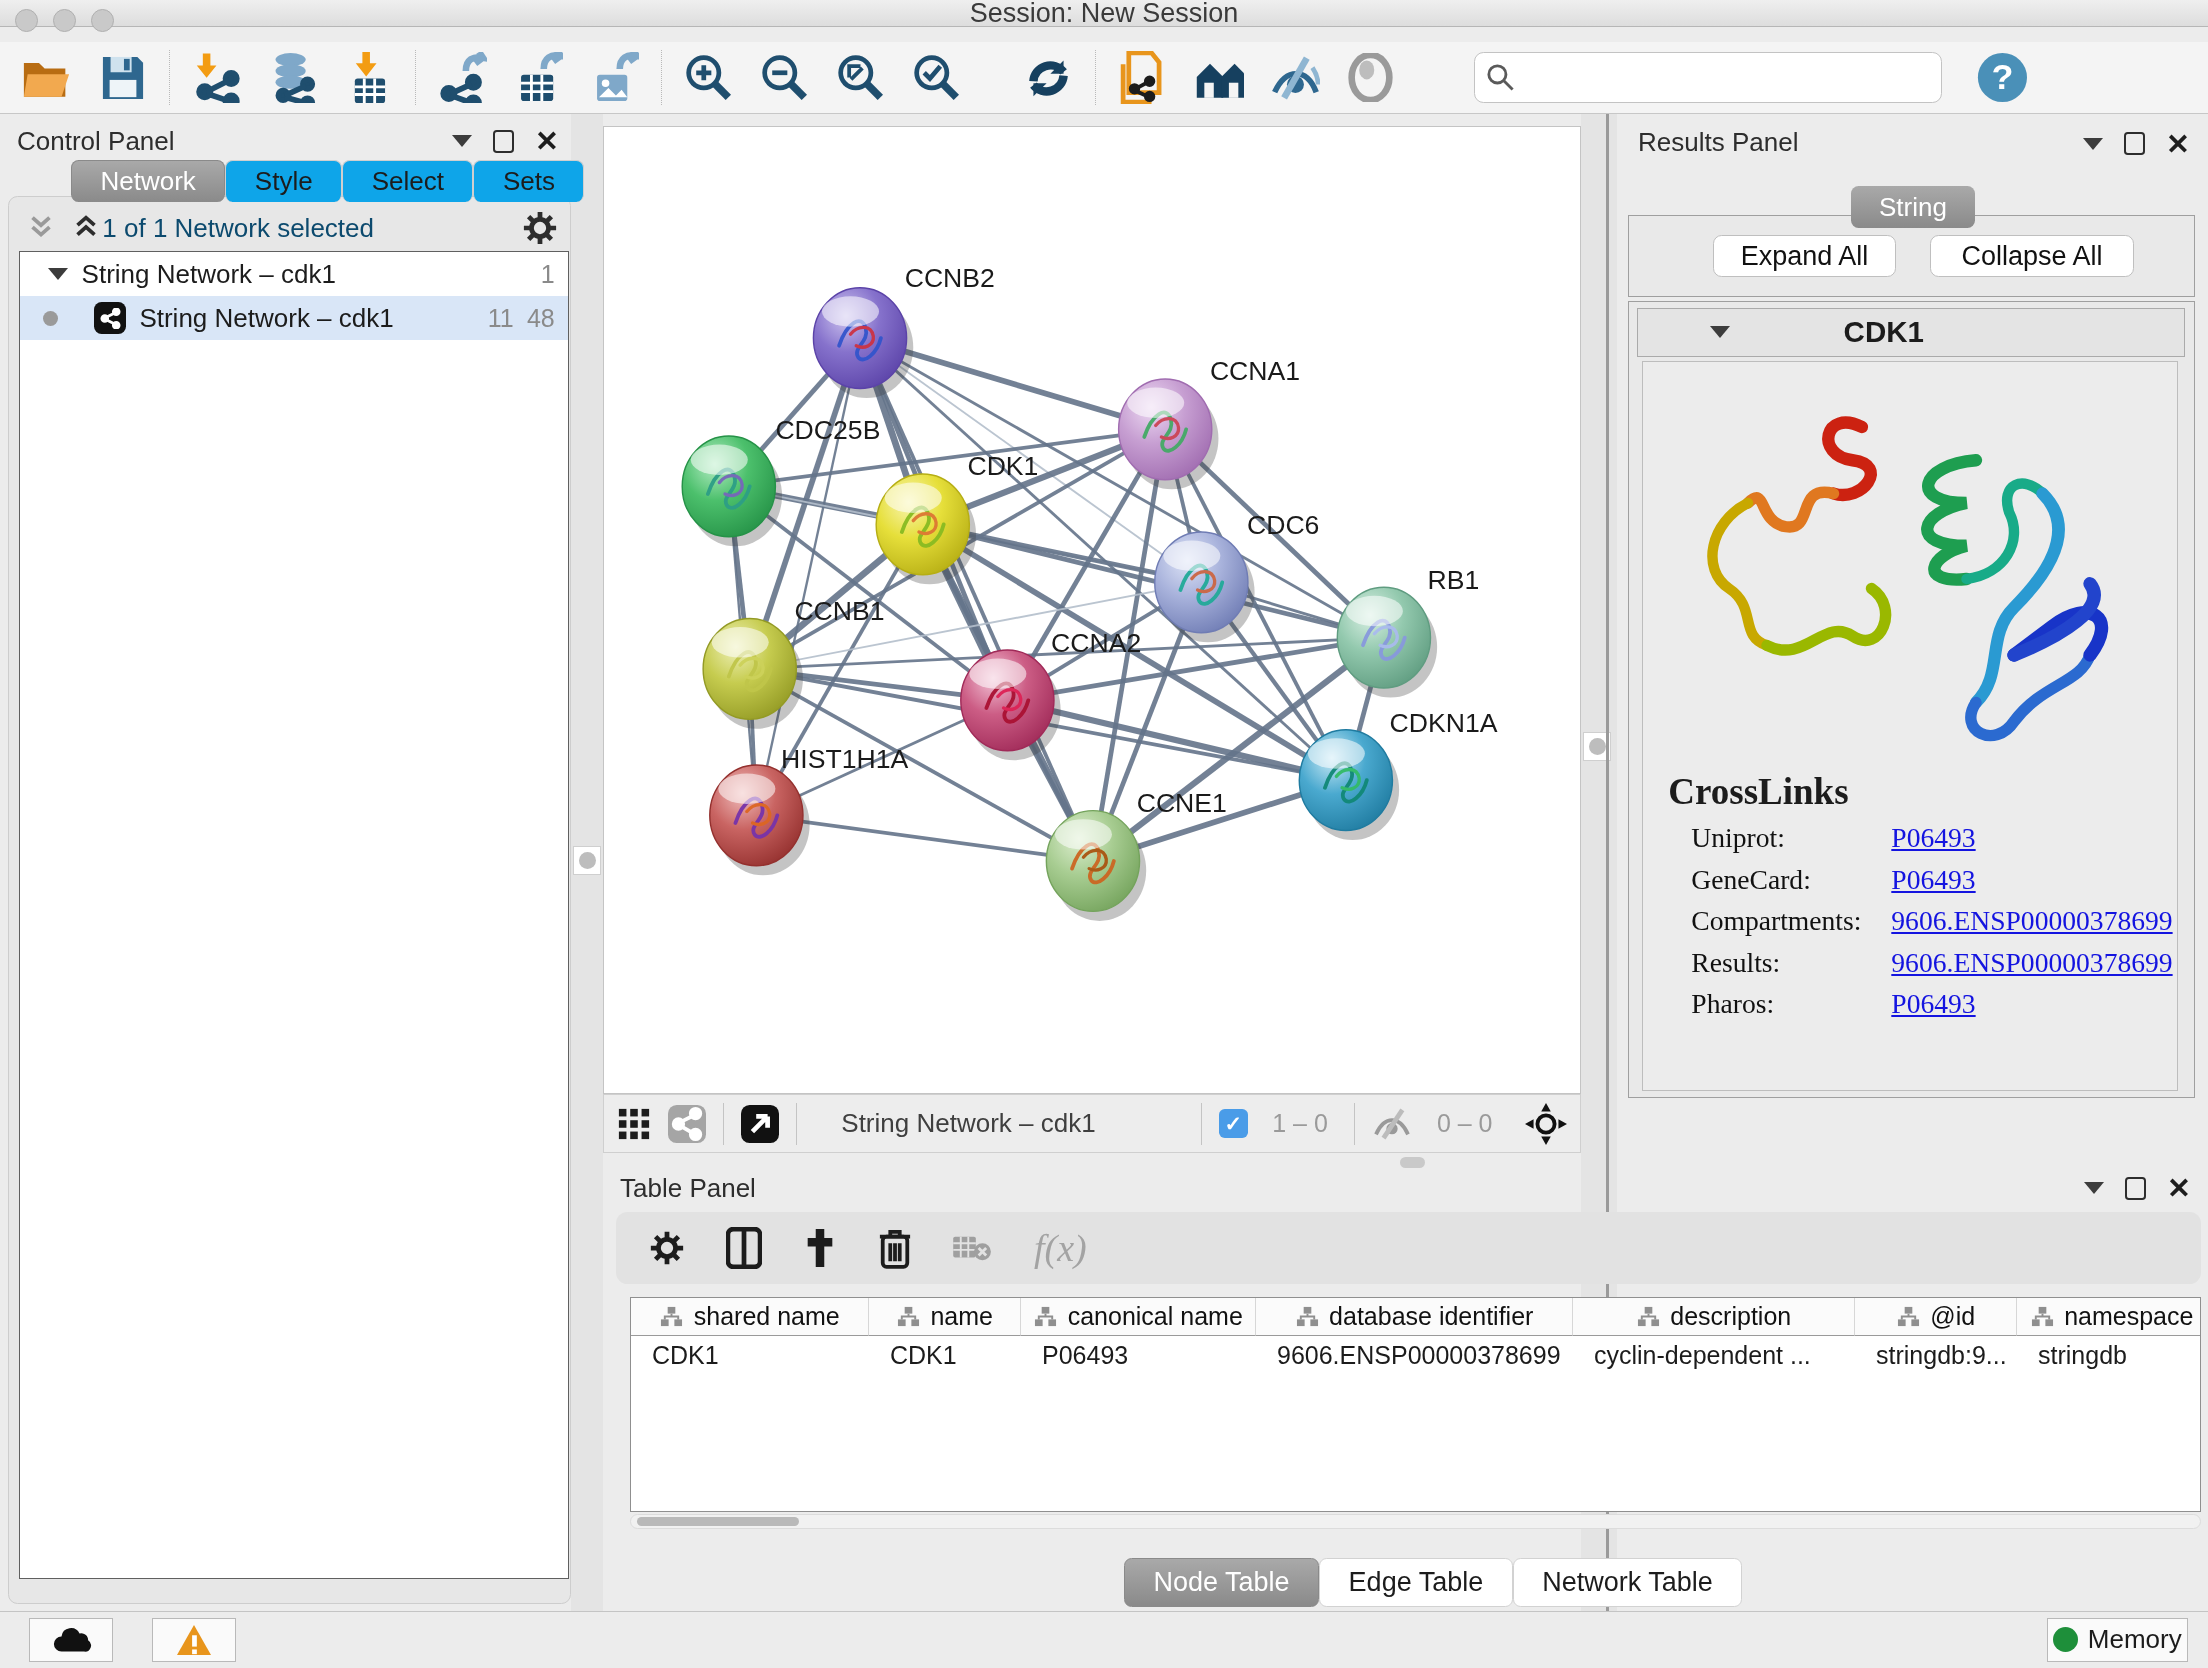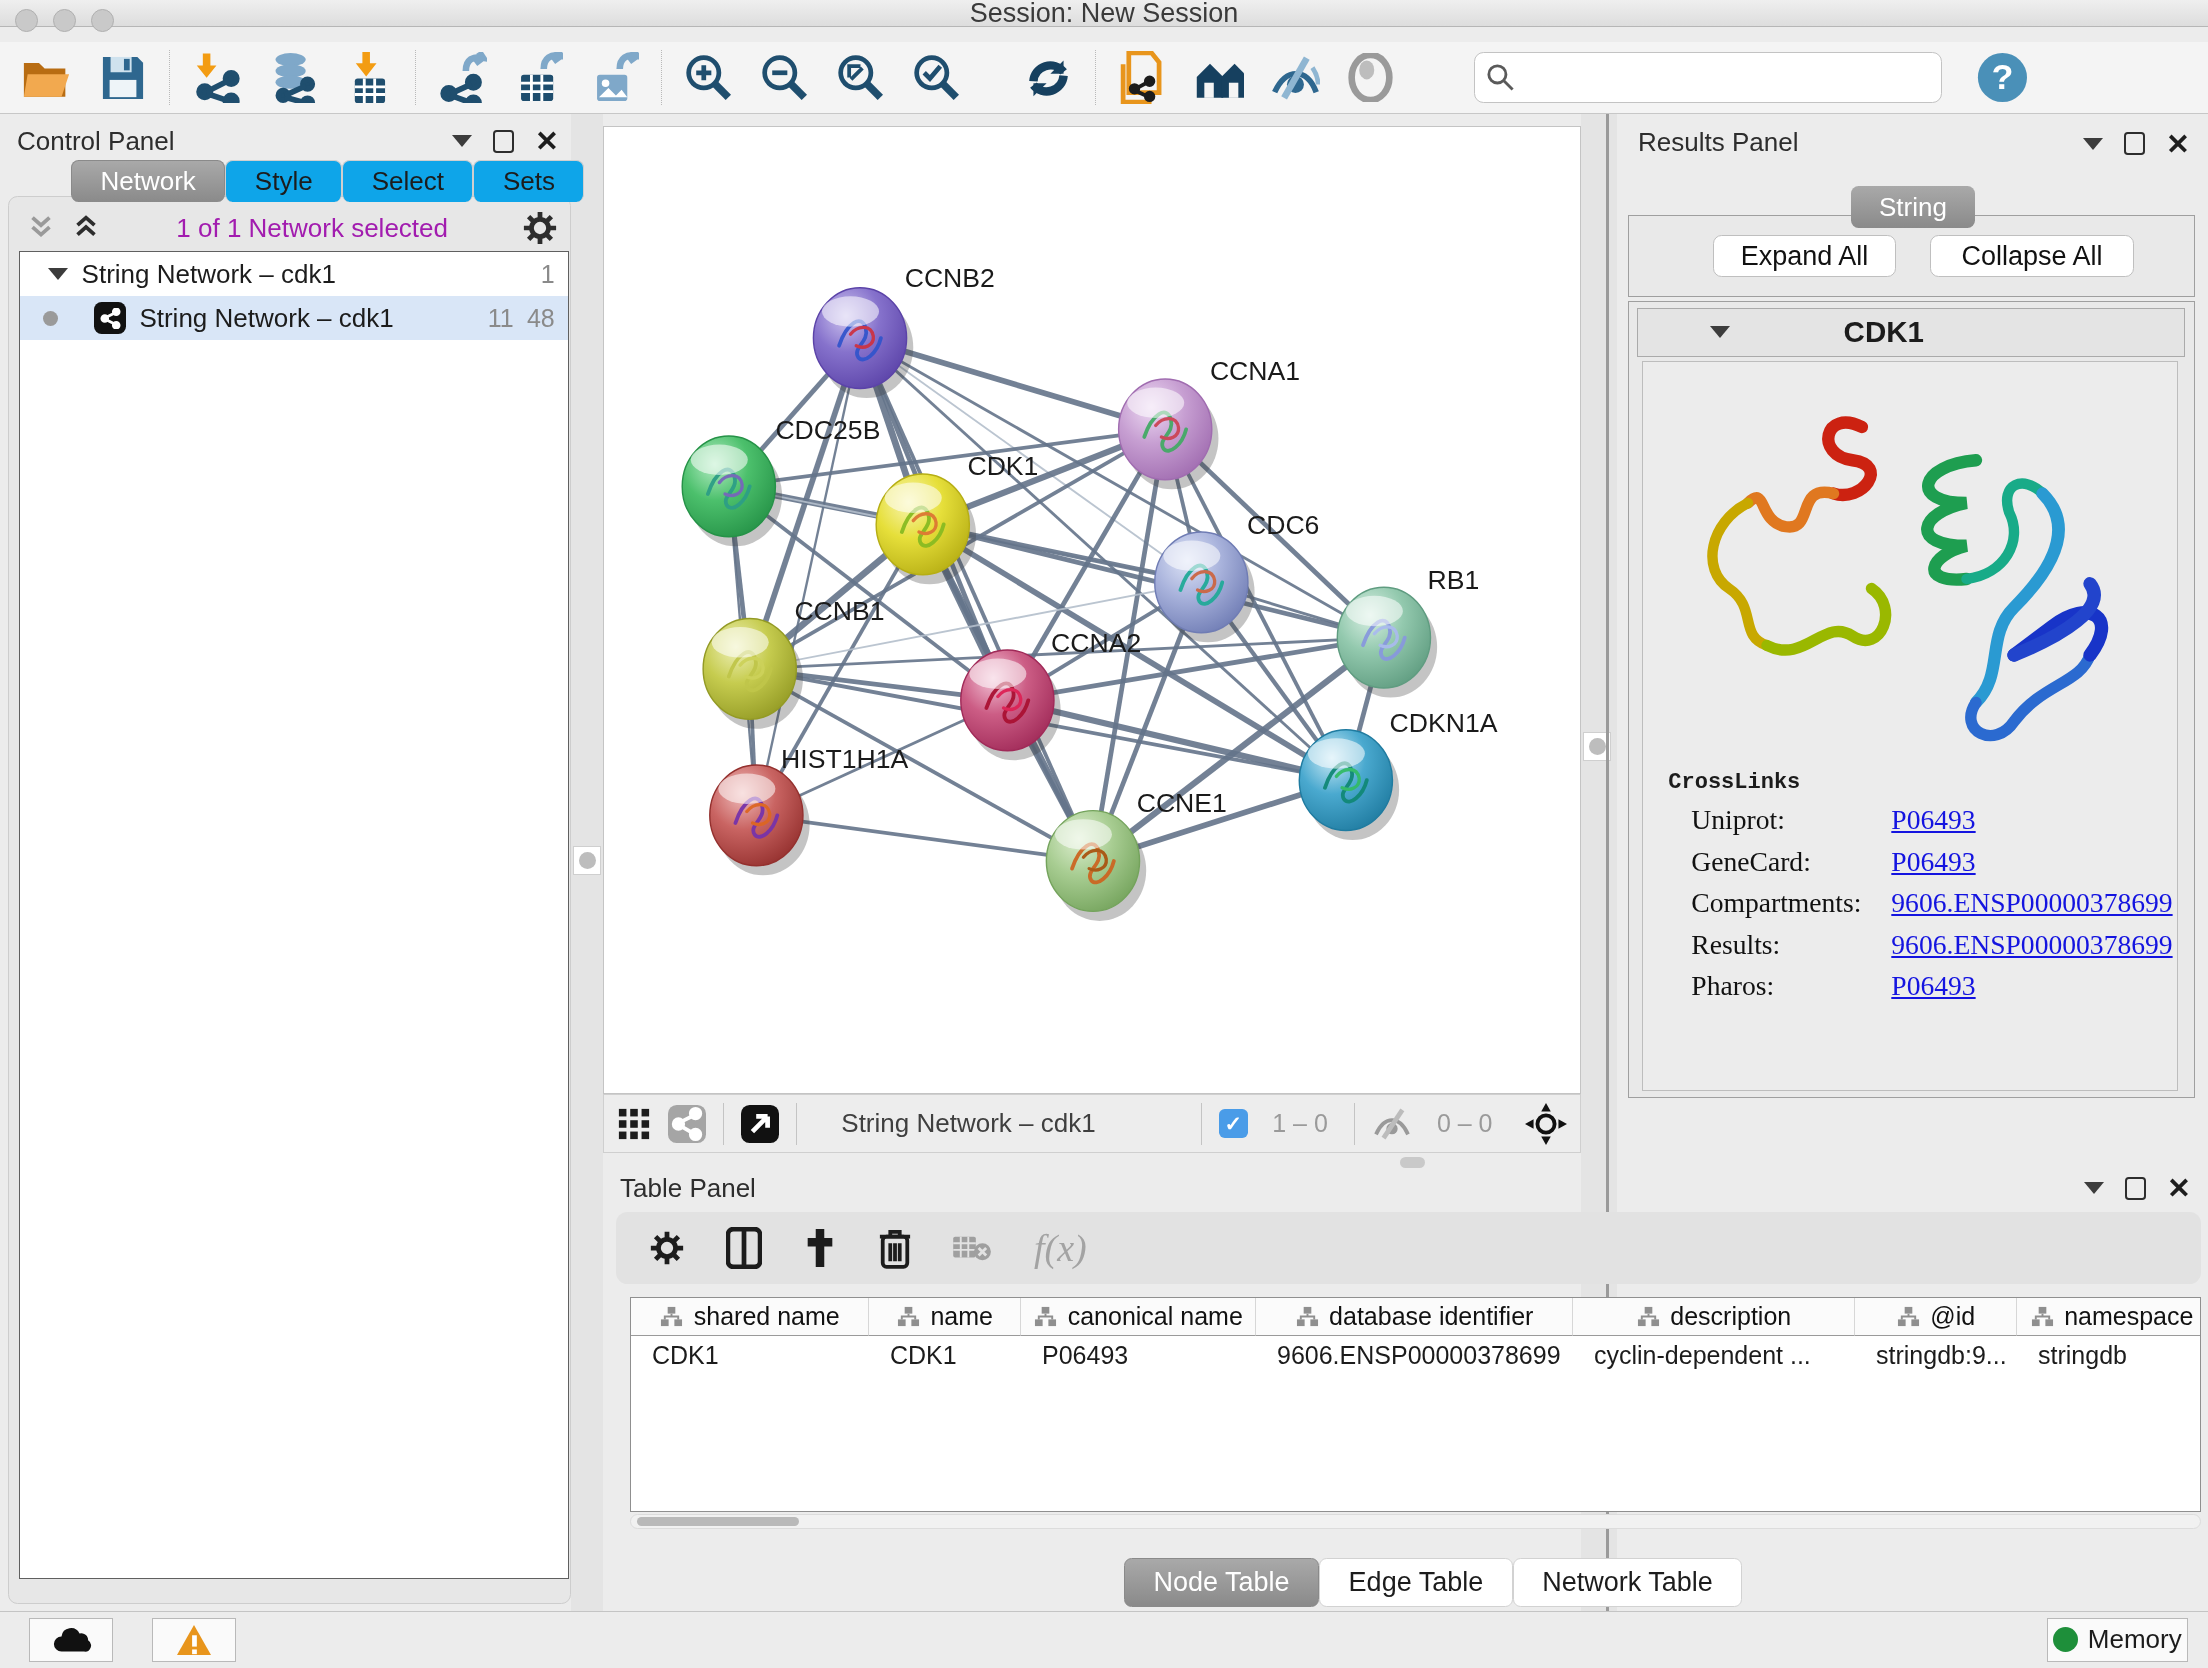--- a/index.html
+++ b/index.html
@@ -35,21 +35,21 @@
   
   .cp-titlerow { left:17px; top:124px; width:542px; height:34px; display:flex; justify-content:space-between; align-items:center; }
   .tabstrip { display:flex; }
   .tab { height:42px; padding:0 28.5px; display:flex; align-items:center; justify-content:center;
     font-size:26px; background:#0ea5e9; border:1px solid #cfcfcf; border-bottom:none;
     border-radius:7.6px 7.6px 7.6px 7.6px; color:#1c1c1c; }
   .tab.active { background:linear-gradient(#a9a9a9,#8a8a8a); color:#ffffff; border-color:#8a8a8a; }
   .cp-body { left:7.6px; top:196px; width:563px; height:1408px; background:#e7e7e7;
     border:1px solid #cdcdcd; border-radius:9.5px; }
   .cp-header { left:25px; top:209px; width:533px; height:38px; display:flex; align-items:center; }
-  .cp-header .seltext { flex:1; text-align:center; font-size:26px; color:#a21caf; }
+  .cp-header .seltext { flex:1; text-align:left; font-size:26px; color:#0c4a6e; }
   .netlist { left:19px; top:251px; width:550px; height:1328px; background:#ffffff; border:1.9px solid #5f5f5f; }
   .netrow { height:44px; display:flex; align-items:center; font-size:26px; gap:13.3px; padding:0 13.3px; }
   .netrow.child { background:#d9e6f7; }
   .netrow .grow { flex:1; }
   .cnt { color:#8a8a8a; font-size:25px; }
   .dotball { width:15px; height:15px; border-radius:50%; background:#9a9a9a; margin-left:9.5px; }
   .sharechip { width:32px; height:32px; border-radius:7.6px; background:#111; display:flex; align-items:center; justify-content:center; }
 
   
   .gutter-v { top:114px; height:1497px; background:#e4e4e4; }
@@ -72,21 +72,21 @@
     color:#fff; font-size:26px; display:flex; align-items:center; justify-content:center; border-radius:7.6px; z-index:3; }
   .rp-box1 { left:1628px; top:215px; width:567px; height:82px; background:#e9e9e9; border:1.9px solid #9f9f9f; }
   .rp-btn { position:absolute; top:19px; height:42px; background:#ffffff; border:1px solid #bfbfbf; border-radius:8.6px;
     font-size:27px; display:flex; align-items:center; justify-content:center; color:#111; }
   .rp-scroll { left:1628px; top:301px; width:567px; height:797px; background:#e9e9e9; border:1.9px solid #9f9f9f; }
   .gene-head { position:absolute; left:7.6px; top:5.7px; width:548px; height:49px; border:1px solid #aaa; background:#e4e4e4;
     display:flex; align-items:center; }
   .gene-head .nm { font-size:29.5px; font-weight:bold; margin-left:114px; }
   .gene-body { position:absolute; left:13.3px; top:59px; width:536px; height:730px; background:#ececec; border:1px solid #bdbdbd; }
   .gene-desc { font-size:27px; margin:15px 0 0 25px; }
-  .xl-title { font-family:Liberation Mono, monospace; font-weight:bold; font-size:22px; margin:17px 0 5.7px 25px; }
+  .xl-title { font-family:Liberation Serif, serif; font-weight:bold; font-size:37px; margin:17px 0 5.7px 25px; }
   .xl-row { display:flex; font-family:"Liberation Serif", serif; font-size:27.6px; margin:9.5px 0 0 48px; }
   .xl-row .lbl { width:200px; color:#111; }
   .xl-row a { color:#1414e0; text-decoration:underline; }
 
   
   .tp-titlerow { left:620px; top:1172px; width:1571px; height:32px; display:flex; justify-content:space-between; align-items:center; }
   .tp-toolbar { left:616px; top:1212px; width:1585px; height:72px; background:#e2e2e2; border-radius:11.4px;
     display:flex; align-items:center; gap:40px; padding:0 32px; }
   .tablebox { left:630px; top:1297px; width:1571px; height:215px; background:#ffffff; border:1.9px solid #8f8f8f; overflow:hidden; }
   .trow { display:flex; }

